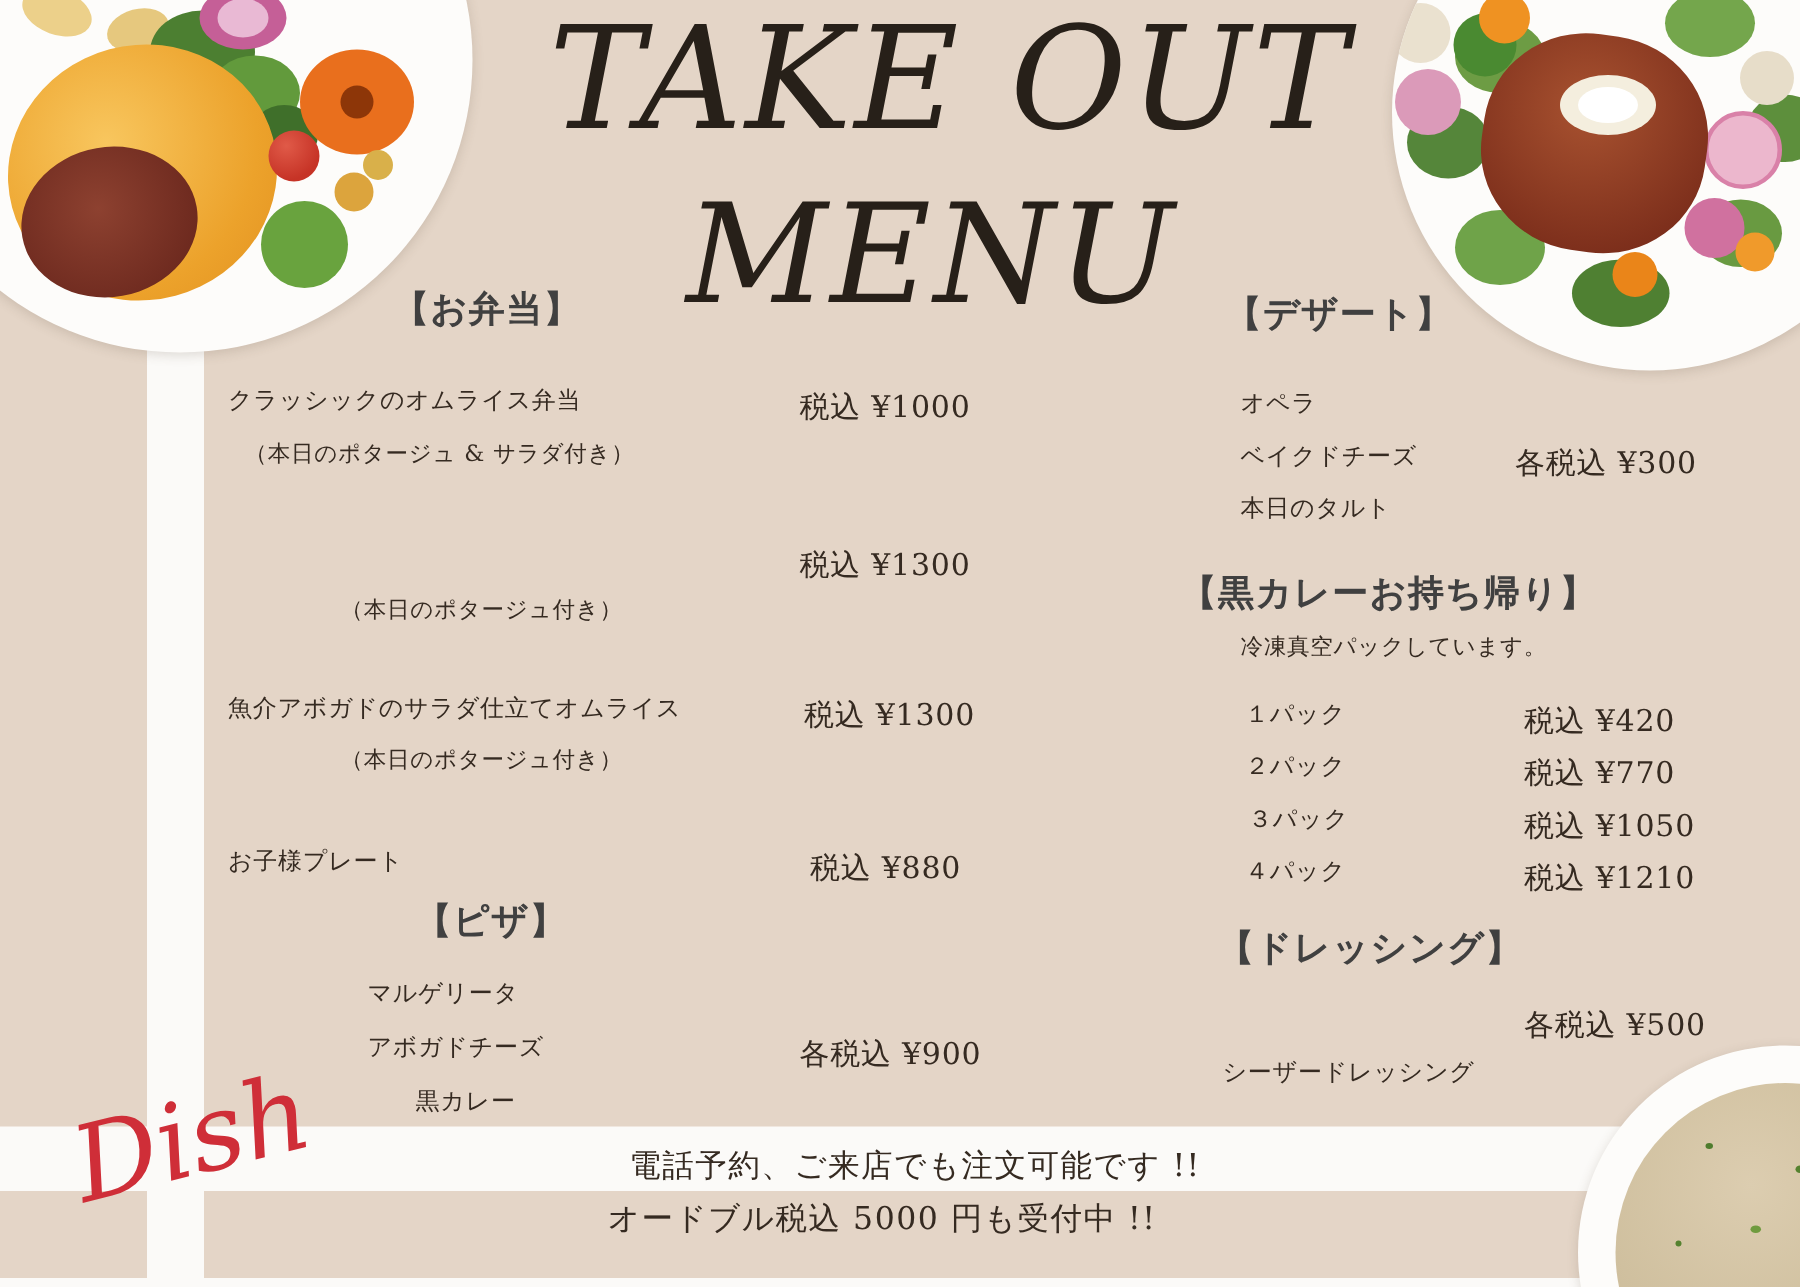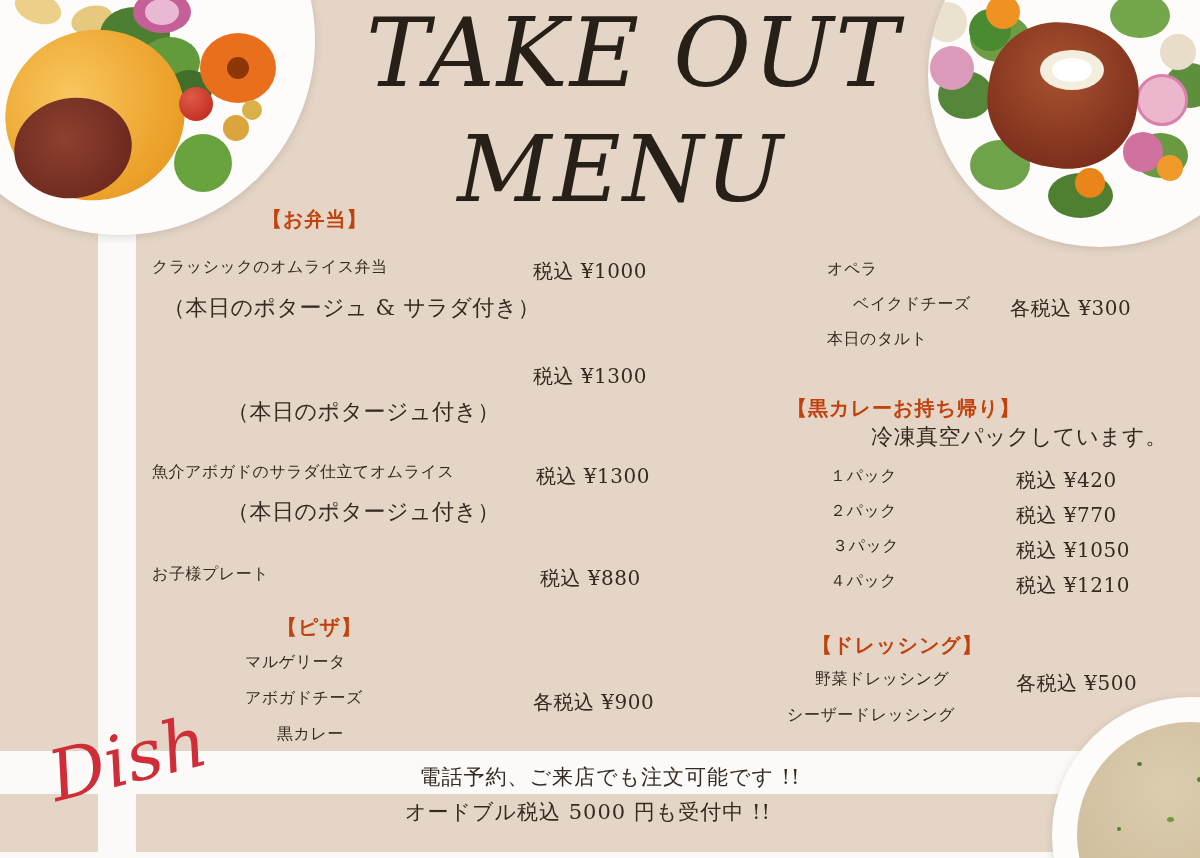--- a/index.html
+++ b/index.html
@@ -14,23 +14,23 @@
   .h-band{position:absolute;left:0;top:751px;width:1200px;height:43px;background:#fbfaf8;z-index:1;}
   .bottom-strip{position:absolute;left:0;top:852px;width:1200px;height:6px;background:#fbfaf8;z-index:1;}
 
   
   .photo{position:absolute;border-radius:50%;background:#fdfcfa;overflow:hidden;z-index:2;box-shadow:0 2px 8px rgba(90,70,55,.18);}
   .blob{position:absolute;border-radius:50%;}
 
   
   .txt{position:absolute;z-index:3;white-space:nowrap;}
   .title{font-style:italic;color:#272019;text-align:center;line-height:1.05;letter-spacing:2px;}
-  .header{font-size:20px;font-weight:bold;letter-spacing:1px;color:#c2410c;margin-top:16px;}
+  .header{font-size:24px;font-weight:bold;letter-spacing:1px;color:#404040;}
   .item{font-size:16px;letter-spacing:.5px;}
-  .note{font-size:22px;letter-spacing:.5px;}
+  .note{font-size:15px;letter-spacing:.5px;}
   .price{font-size:20px;letter-spacing:.5px;}
   .footer-line{font-size:21px;letter-spacing:1px;text-align:center;width:1200px;}
   .dish{font-style:italic;font-size:70px;color:#cf2e38;transform:rotate(-14deg);z-index:4;line-height:1;}
 </style>
 </head>
 <body>
 
 <div class="page">
 
   <div class="v-band"></div>
@@ -102,39 +102,39 @@
   <div class="txt note" style="left:227px;top:497px;">（本日のポタージュ付き）</div>
   <div class="txt item" style="left:152px;top:564px;">お子様プレート</div>
   <div class="txt price" style="left:540px;top:565px;">税込 ¥880</div>
 
   <div class="txt header" style="left:277px;top:598px;">【ピザ】</div>
   <div class="txt item" style="left:245px;top:652px;">マルゲリータ</div>
   <div class="txt item" style="left:245px;top:688px;">アボガドチーズ</div>
   <div class="txt price" style="left:533px;top:689px;">各税込 ¥900</div>
   <div class="txt item" style="left:245px;top:724px;margin-left:32px;">黒カレー</div>
 
+  <div class="txt header" style="left:817px;top:193px;">【デザート】</div>
   <div class="txt item" style="left:827px;top:259px;">オペラ</div>
-  <div class="txt item" style="left:827px;top:294px;margin-left:26px;">ベイクドチーズ</div>
+  <div class="txt item" style="left:827px;top:294px;">ベイクドチーズ</div>
   <div class="txt price" style="left:1010px;top:295px;">各税込 ¥300</div>
   <div class="txt item" style="left:827px;top:329px;">本日のタルト</div>
 
   <div class="txt header" style="left:787px;top:379px;">【黒カレーお持ち帰り】</div>
-  <div class="txt note" style="left:827px;top:422px;margin-left:44px;">冷凍真空パックしています。</div>
+  <div class="txt note" style="left:827px;top:422px;">冷凍真空パックしています。</div>
   <div class="txt item" style="left:830px;top:466px;">１パック</div>
   <div class="txt price" style="left:1016px;top:467px;">税込 ¥420</div>
   <div class="txt item" style="left:830px;top:501px;">２パック</div>
   <div class="txt price" style="left:1016px;top:502px;">税込 ¥770</div>
   <div class="txt item" style="left:804px;top:536px;margin-left:28px;">３パック</div>
   <div class="txt price" style="left:1016px;top:537px;">税込 ¥1050</div>
   <div class="txt item" style="left:830px;top:571px;">４パック</div>
   <div class="txt price" style="left:1016px;top:572px;">税込 ¥1210</div>
 
   <div class="txt header" style="left:812px;top:616px;">【ドレッシング】</div>
-  <div class="txt item" style="left:815px;top:669px;">野菜ドレッシング</div>
   <div class="txt price" style="left:1016px;top:670px;">各税込 ¥500</div>
-  <div class="txt item" style="left:787px;top:705px;">シーザードレッシング</div>
+  <div class="txt item" style="left:815px;top:705px;">シーザードレッシング</div>
 
   <div class="txt footer-line" style="left:10px;top:763px;">電話予約、ご来店でも注文可能です !!</div>
   <div class="txt footer-line" style="left:-12px;top:798px;">オードブル税込 5000 円も受付中 !!</div>
 
   <div class="txt dish" style="left:48px;top:724px;">Dish</div>
 
 </div>
 
 </body></html>

